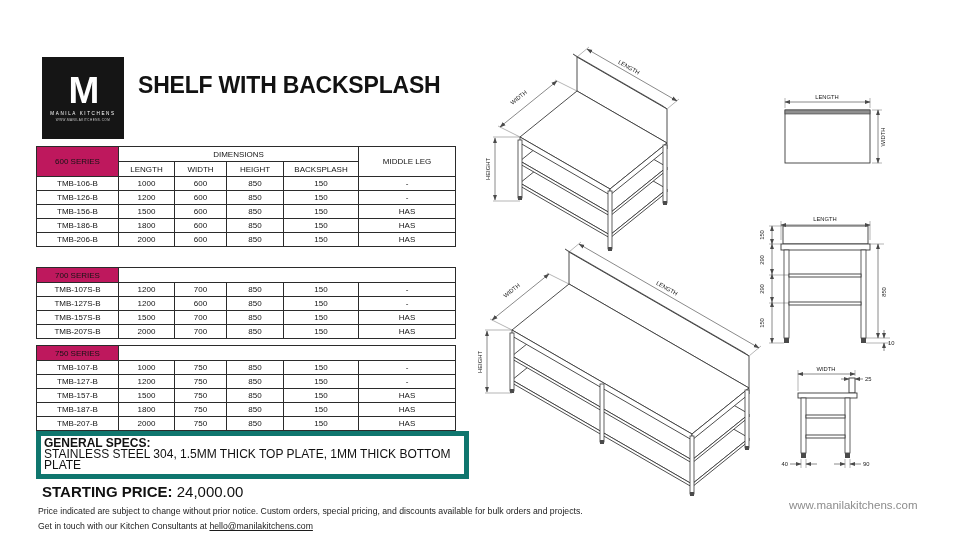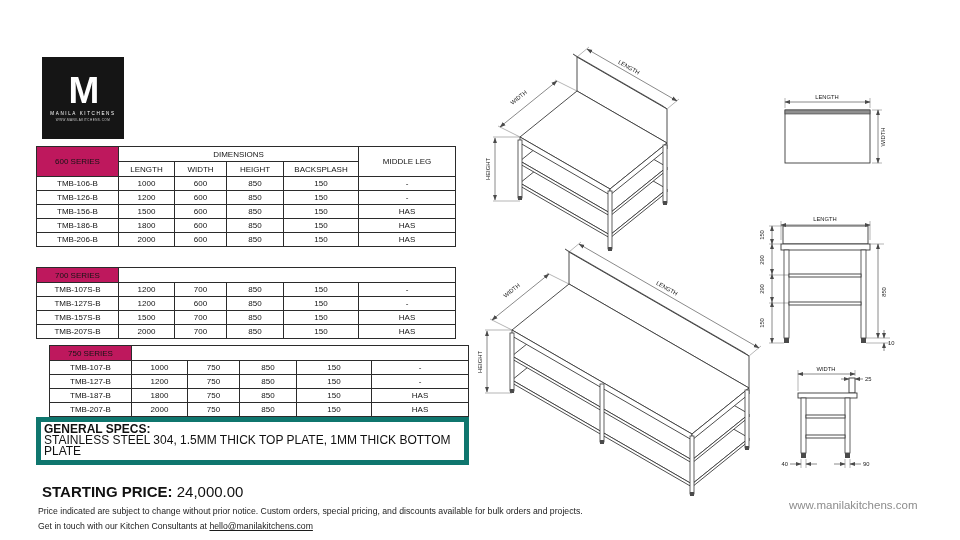--- a/index.html
+++ b/index.html
@@ -18,21 +18,21 @@
   .title{left:138px;top:71px;font-size:23px;font-weight:bold;line-height:29px;
          color:#121212;letter-spacing:-.2px;white-space:nowrap;}
 
   
   .tablewrap{left:36px;top:146px;width:421px;}
   table.spec{border-collapse:collapse;width:419px;table-layout:fixed;font-size:8px;color:#141414;}
   table.spec th,table.spec td{border:1px solid #2b2b2b;text-align:center;padding:0;
         height:13px;font-weight:normal;white-space:nowrap;overflow:hidden;}
   table.spec th{height:14px;}
   th.series{background:#be185d;font-weight:bold;}
-  table.t2{margin-top:20px;} table.t3{margin-top:6px;margin-left:13px;}
+  table.t2{margin-top:20px;} table.t3{margin-top:6px;}
   .specsbox{width:417px;border:5px solid #0f766e;padding:2px 3px 3px 3px;font-size:12px;line-height:11px;}
   .specsbox .h{font-weight:bold;}
 
   
   .price{left:42px;top:483px;font-size:15px;white-space:nowrap;}
   .price b{font-weight:bold;}
   .foot{left:38px;top:504px;font-size:8.7px;line-height:15px;color:#1c1c1c;white-space:nowrap;}
   .foot a{color:#1c1c1c;text-decoration:underline;}
   .site{left:789px;top:499px;font-size:11.5px;color:#8c8c8c;white-space:nowrap;}
 
@@ -49,20 +49,21 @@
 </head>
 <body>
 
 <div class="abs logo">
   <div class="m">M</div>
   <div class="nm">MANILA KITCHENS</div>
   <div class="ur">WWW.MANILAKITCHENS.COM</div>
 </div>
 
 <div class="abs title">
+  <div>SHELF WITH BACKSPLASH</div>
 </div>
 
 <div class="abs tablewrap">
 
   <table class="spec t1">
     <colgroup>
         <col style="width:82px">
         <col style="width:56px">
         <col style="width:52px">
         <col style="width:57px">
@@ -201,20 +202,28 @@
           <td>150</td>
           <td>-</td>
         </tr>
         <tr>
           <td>TMB-127-B</td>
           <td>1200</td>
           <td>750</td>
           <td>850</td>
           <td>150</td>
           <td>-</td>
+        </tr>
+        <tr>
+          <td>TMB-157-B</td>
+          <td>1500</td>
+          <td>750</td>
+          <td>850</td>
+          <td>150</td>
+          <td>HAS</td>
         </tr>
         <tr>
           <td>TMB-187-B</td>
           <td>1800</td>
           <td>750</td>
           <td>850</td>
           <td>150</td>
           <td>HAS</td>
         </tr>
         <tr>

